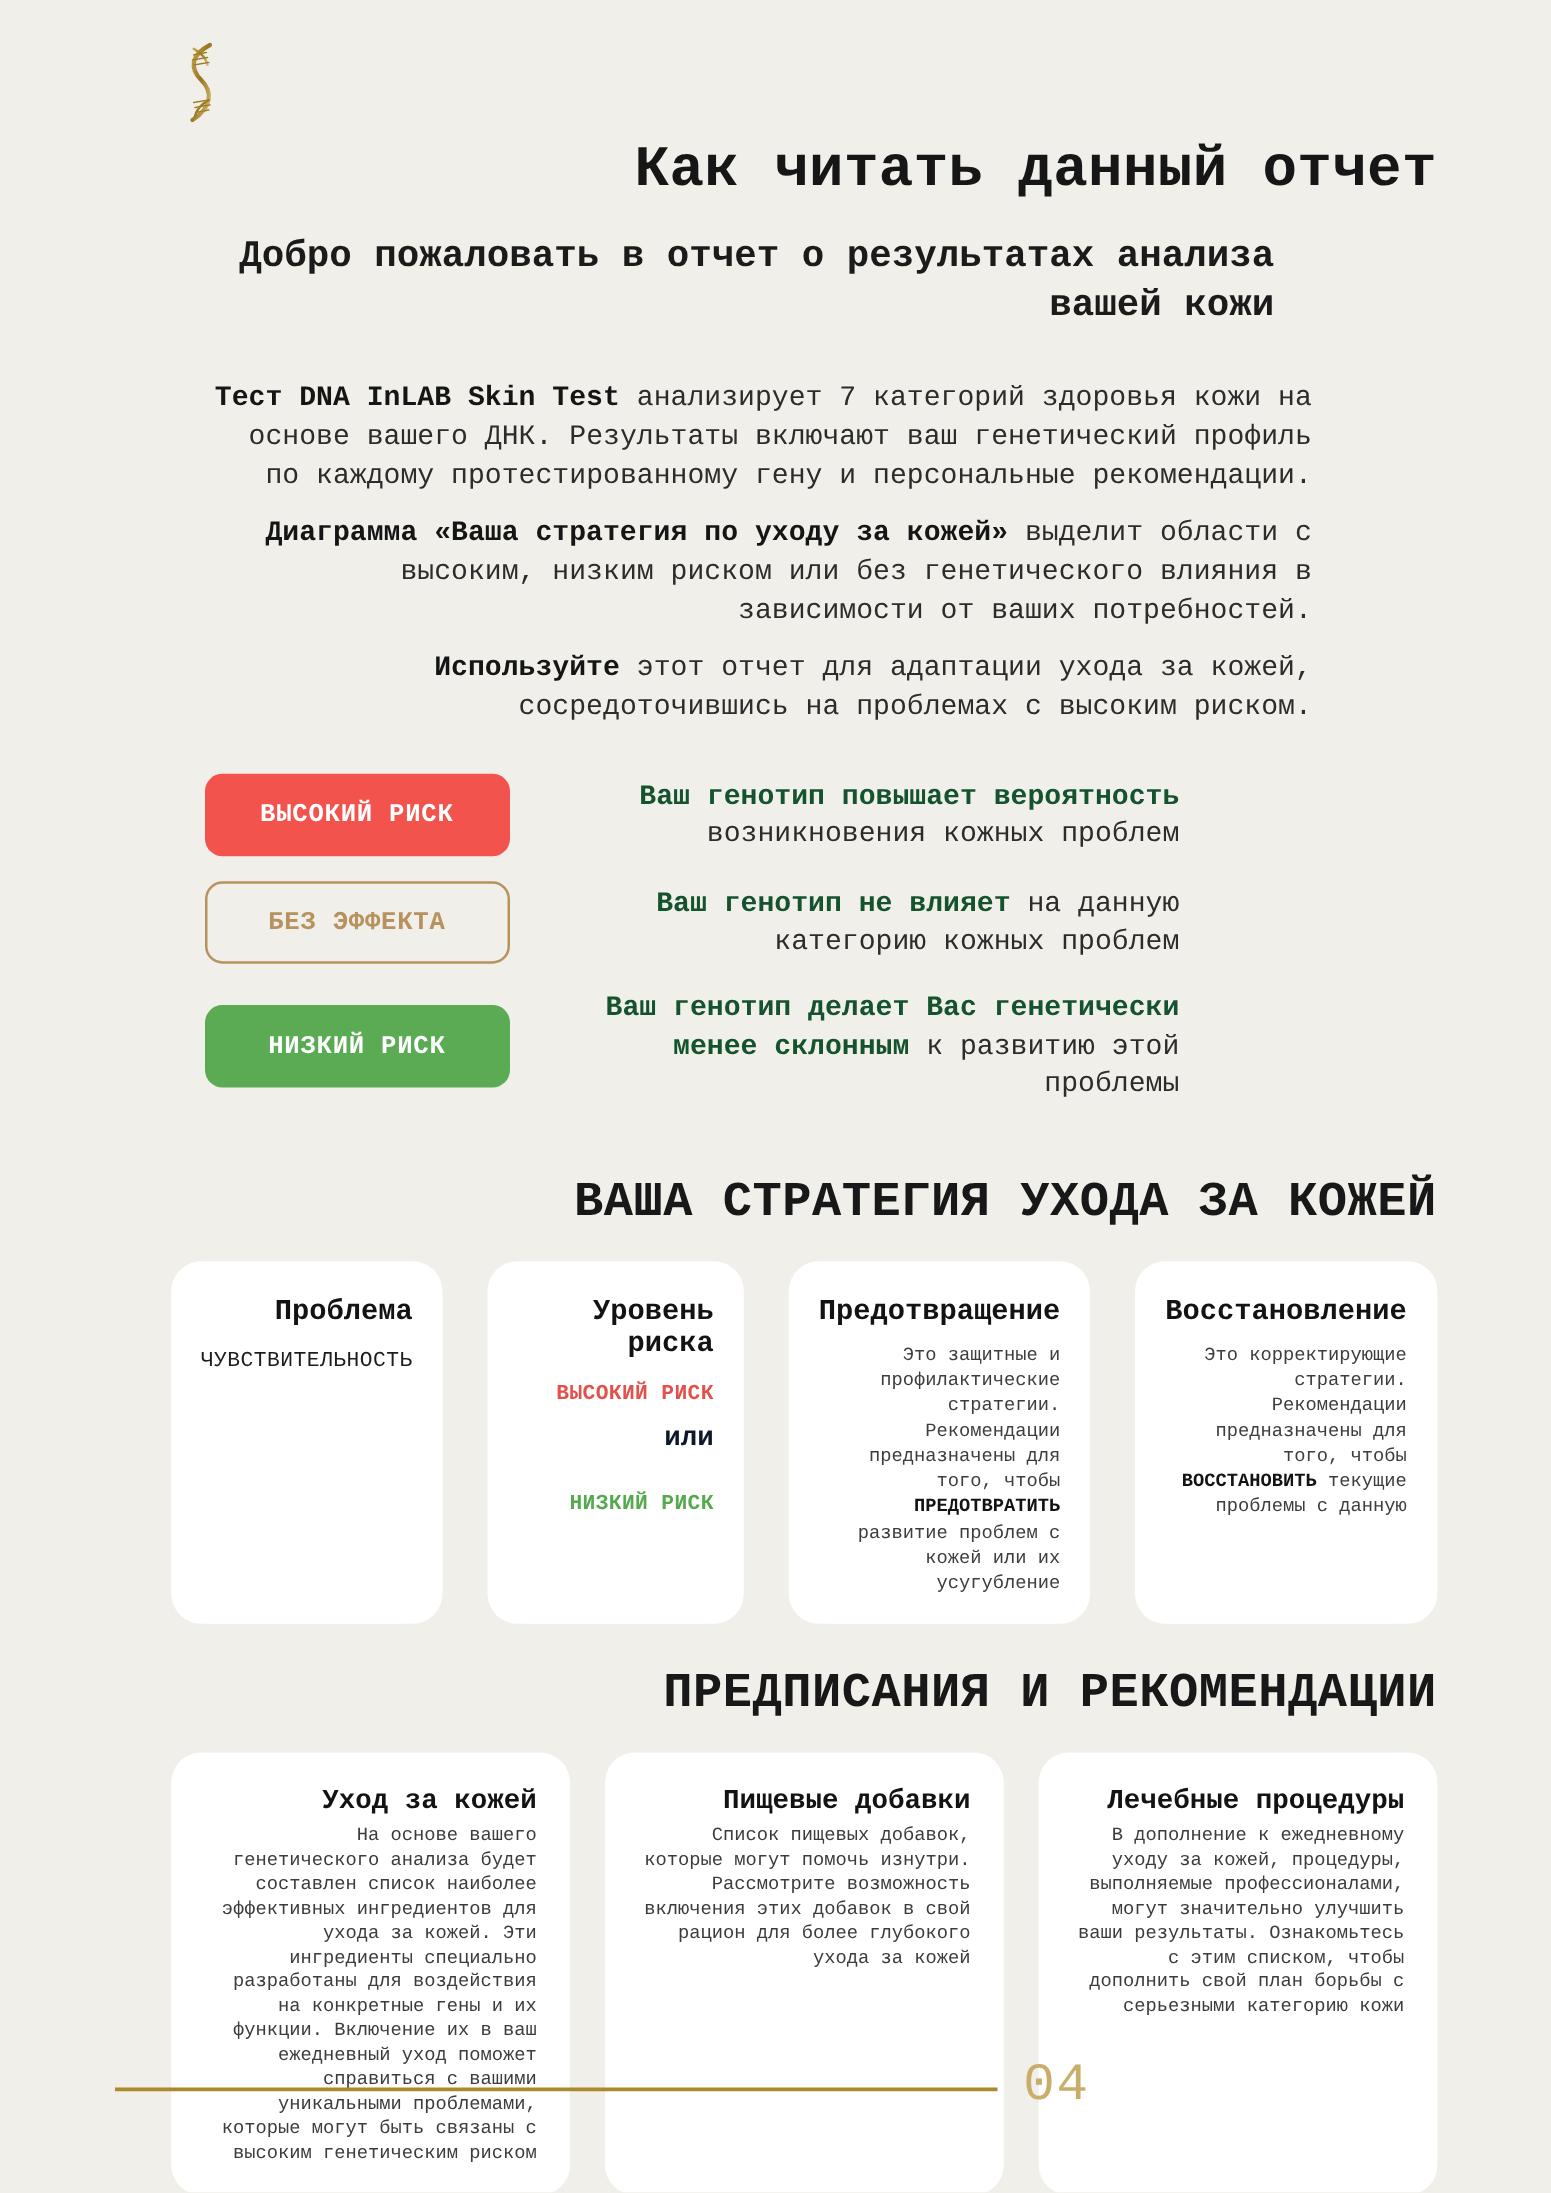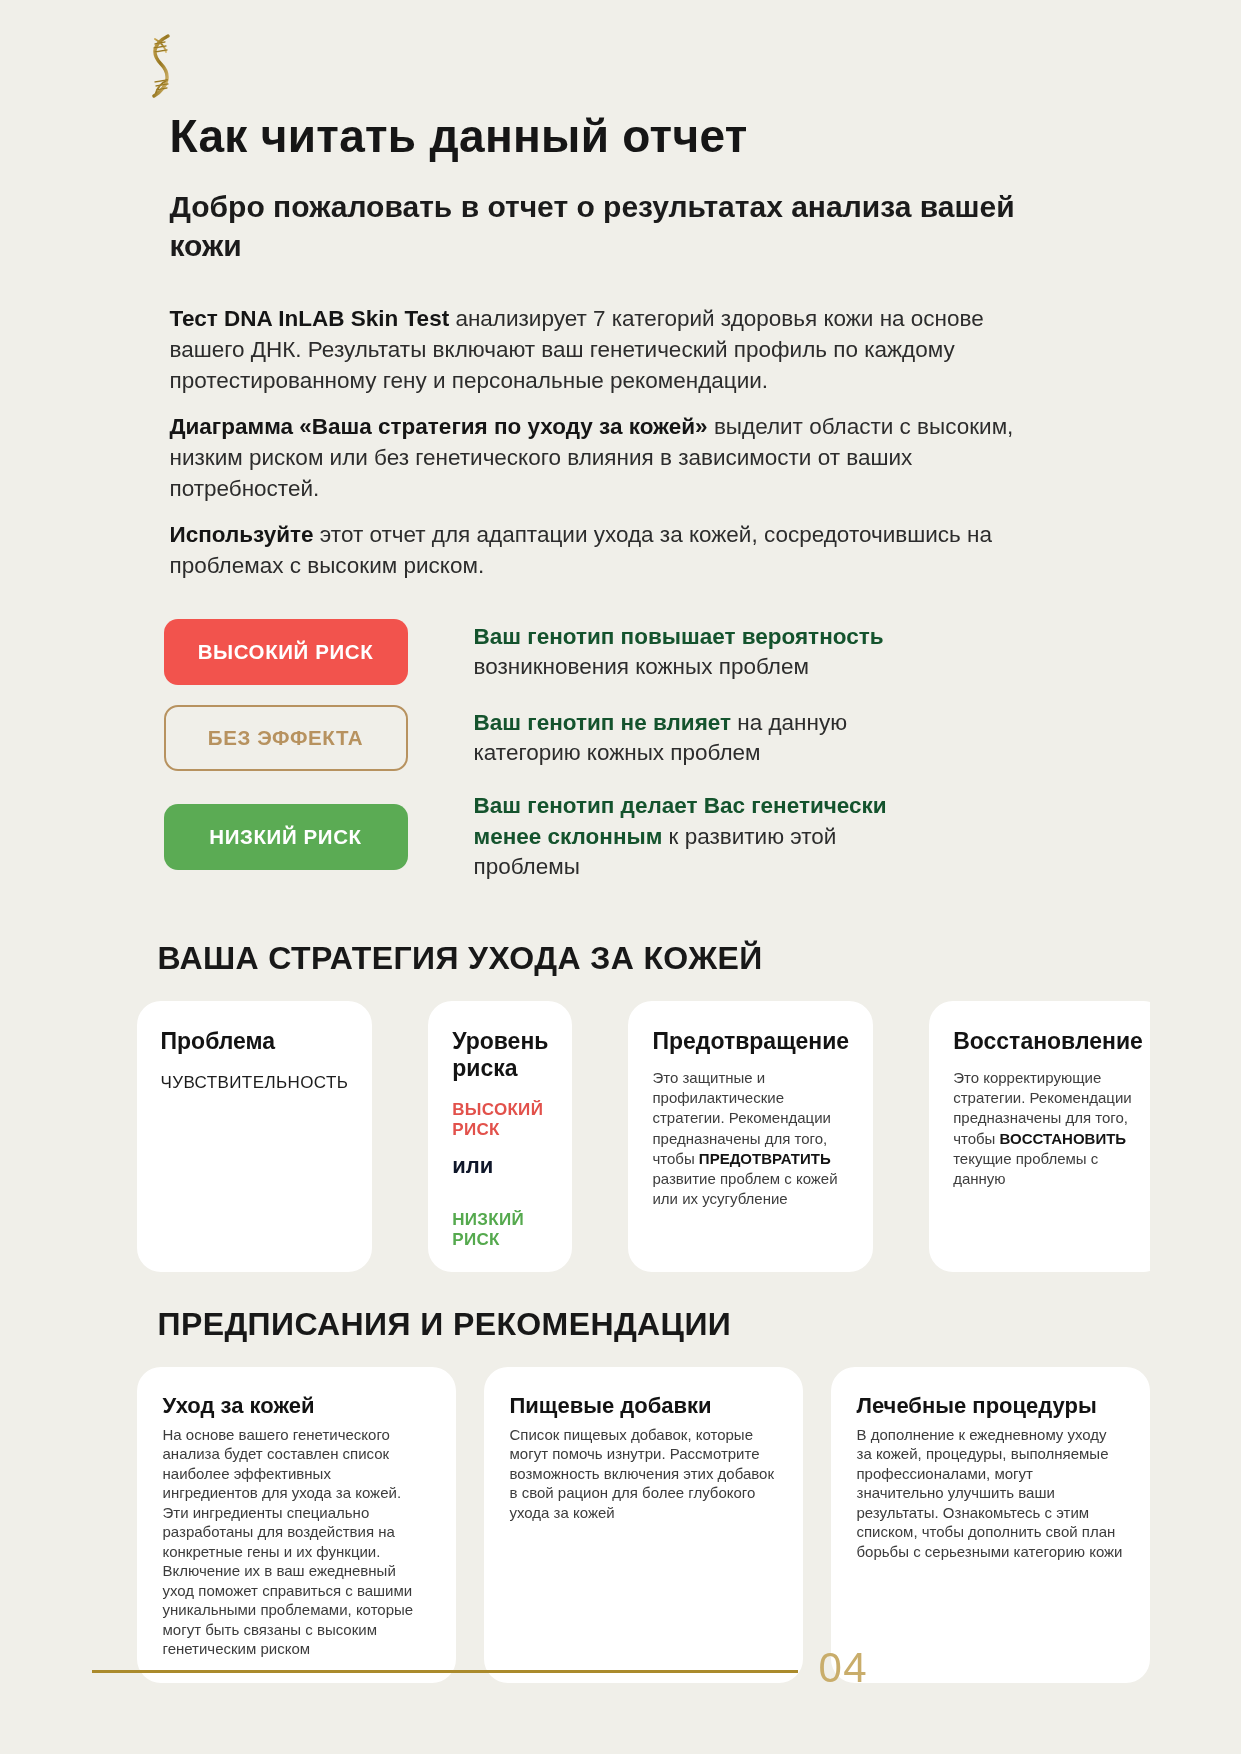--- a/index.html
+++ b/index.html
@@ -3,23 +3,24 @@
 <meta charset="utf-8">
 <style>
   * { box-sizing: border-box; margin: 0; padding: 0; }
   html, body { background: #f0efe9; }
   .page {
     position: relative;
     width: 1058px;
     height: 1754px;
     margin: 0 auto;
     background: #f0efe9;
-    font-family: Liberation Sans, sans-serif;
+    font-family: Liberation Mono, monospace;
     color: #1c1c1c;
     overflow: hidden;
+    text-align: right;
   }
   .logo { position: absolute; left: 54px; top: 34px; width: 30px; height: 64px; }
 
   .hero { padding-top: 110px; margin-left: 78px; }
   .title { font-size: 46px; font-weight: 800; letter-spacing: .3px; color: #161616; line-height: 1.15; }
   .subtitle { margin-top: 24px; font-size: 30px; font-weight: 700; line-height: 1.3; max-width: 850px; color: #1b1b1b; }
 
   .intro { margin-left: 78px; margin-top: 38px; }
   .para { font-size: 22.5px; line-height: 1.38; max-width: 880px; color: #2c2c2c; margin-bottom: 15px; }
   .para b { color: #151515; font-weight: 700; }
@@ -31,28 +32,28 @@
     display: flex; align-items: center; justify-content: center;
     font-size: 20.5px; font-weight: 700; letter-spacing: .6px;
   }
   .badge-high { background: #f2534d; color: #ffffff; }
   .badge-none { background: transparent; border: 2.5px solid #b7925f; color: #b7925f; }
   .badge-low  { background: #5bab54; color: #ffffff; }
   .legend-desc { margin-left: 66px; width: 470px; font-size: 22.5px; line-height: 1.36; color: #2c2c2c; }
   .legend-desc b { color: #14532d; font-weight: 700; }
 
   .section-heading {
-    margin-left: 66px; font-size: 32px; font-weight: 700;
+    margin-left: 66px; font-size: 39px; font-weight: 700;
     letter-spacing: .4px; color: #181818; line-height: 1.15;
   }
   .strategy-heading { margin-top: 57px; }
   .rx-heading { margin-top: 34px; }
 
   .cards { display: flex; margin-left: 45px; margin-top: 24px; align-items: stretch; }
-  .strategy-row { gap: 56px; }
+  .strategy-row { gap: 36px; }
   .rx-row { gap: 28px; }
   .card { background: #ffffff; border-radius: 24px; }
   .strategy-row .card { width: 250px; min-height: 257px; padding: 27px 24px 22px; }
   .rx-row .card { width: 360px; min-height: 312px; padding: 26px 26px 24px; }
   .card-title { font-size: 23px; font-weight: 800; color: #131313; }
   .rx-row .card-title { font-size: 22px; }
   .card-value { margin-top: 18px; font-size: 17px; letter-spacing: .4px; color: #1d1d1d; font-weight: 500; }
   .risk-high-text { margin-top: 18px; font-size: 17px; font-weight: 700; color: #e2514b; letter-spacing: .3px; }
   .risk-or { margin-top: 13px; font-size: 22px; font-weight: 700; color: #0f172a; }
   .risk-low-text { margin-top: 31px; font-size: 17px; font-weight: 700; color: #55a94e; letter-spacing: .3px; }

